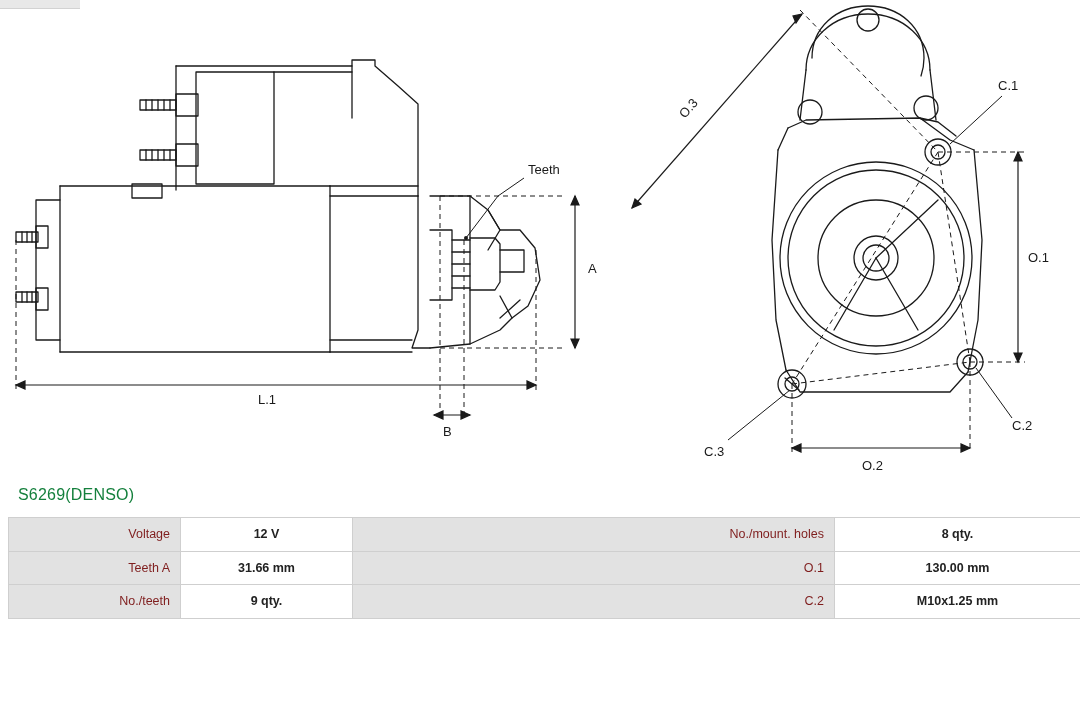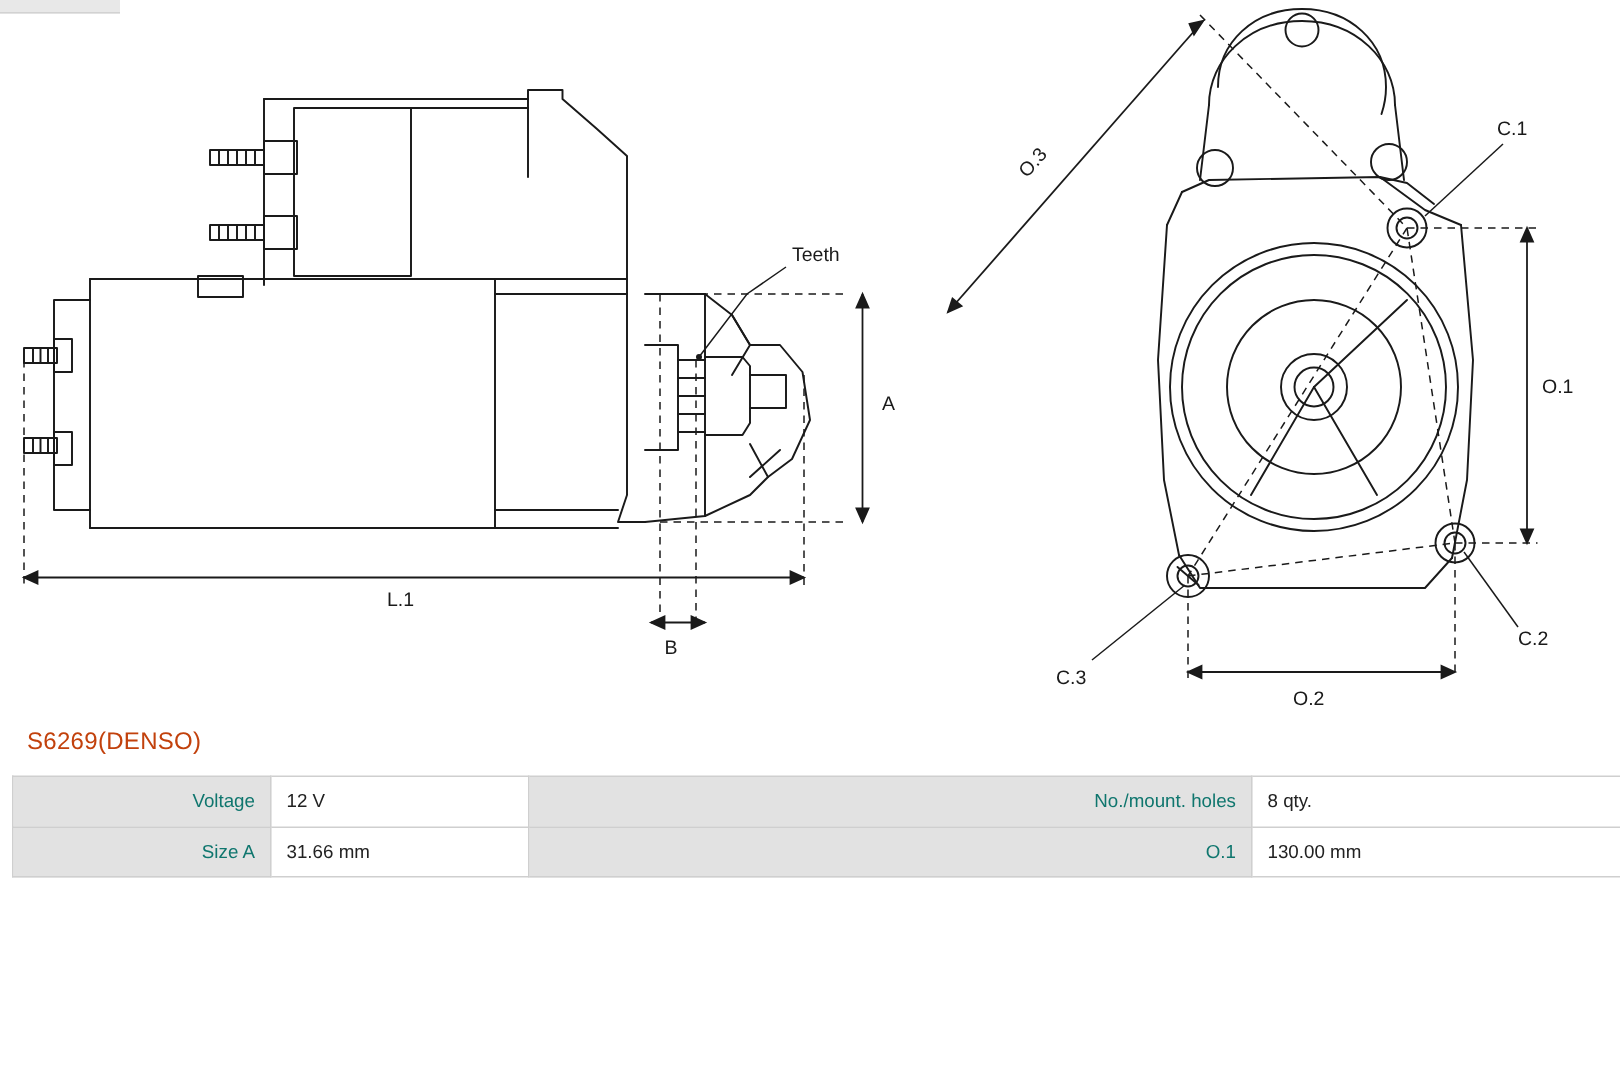--- a/index.html
+++ b/index.html
@@ -5,26 +5,26 @@
   html,body{margin:0;padding:0;background:#ffffff;}
   body{width:1080px;height:720px;font-family:"Liberation Sans",sans-serif;color:#000;position:relative;overflow:hidden;}
   .page{position:relative;width:1080px;height:720px;}
 
   
   .topbar{position:absolute;left:0;top:0;width:80px;height:8px;background:#e8e8e8;border-bottom:1px solid #d2d2d2;}
 
   .drawings{position:absolute;left:0;top:0;width:1080px;height:484px;}
   svg.dwg{position:absolute;left:0;top:0;}
 
-  .part-code{position:absolute;left:18px;top:486px;font-size:16px;color:#c2410c;font-family:"Liberation Sans",sans-serif;letter-spacing:0.2px;}
+  .part-code{position:absolute;left:18px;top:486px;font-size:16px;color:#15803d;font-family:"Liberation Sans",sans-serif;letter-spacing:0.2px;}
 
   table.spec{position:absolute;left:8px;top:517px;width:1064px;border-collapse:collapse;table-layout:fixed;}
   table.spec td{border:1px solid #cfcfcf;height:32.5px;font-size:12.5px;padding:0 10px;}
-  td.lbl{background:#e2e2e2;text-align:right;color:#0f766e;}
-  td.val{background:#ffffff;text-align:left;color:#222;}
+  td.lbl{background:#e2e2e2;text-align:right;color:#7f1d1d;}
+  td.val{background:#ffffff;text-align:center;color:#222;font-weight:bold;}
   col.c1{width:172px;}
   col.c2{width:172px;}
   col.c3{width:482px;}
   col.c4{width:246px;}
 </style>
 </head>
 <body>
 
 <div class="page">
 
@@ -213,21 +213,27 @@
         <col class="c4">
       </colgroup>
     <tbody>
       <tr>
         <td class="lbl">Voltage</td>
         <td class="val">12 V</td>
         <td class="lbl">No./mount. holes</td>
         <td class="val">8 qty.</td>
       </tr>
       <tr>
-        <td class="lbl">Size A</td>
+        <td class="lbl">Teeth A</td>
         <td class="val">31.66 mm</td>
         <td class="lbl">O.1</td>
         <td class="val">130.00 mm</td>
       </tr>
+      <tr>
+        <td class="lbl">No./teeth</td>
+        <td class="val">9 qty.</td>
+        <td class="lbl">C.2</td>
+        <td class="val">M10x1.25 mm</td>
+      </tr>
     </tbody>
   </table>
 
 </div>
 
 </body></html>

